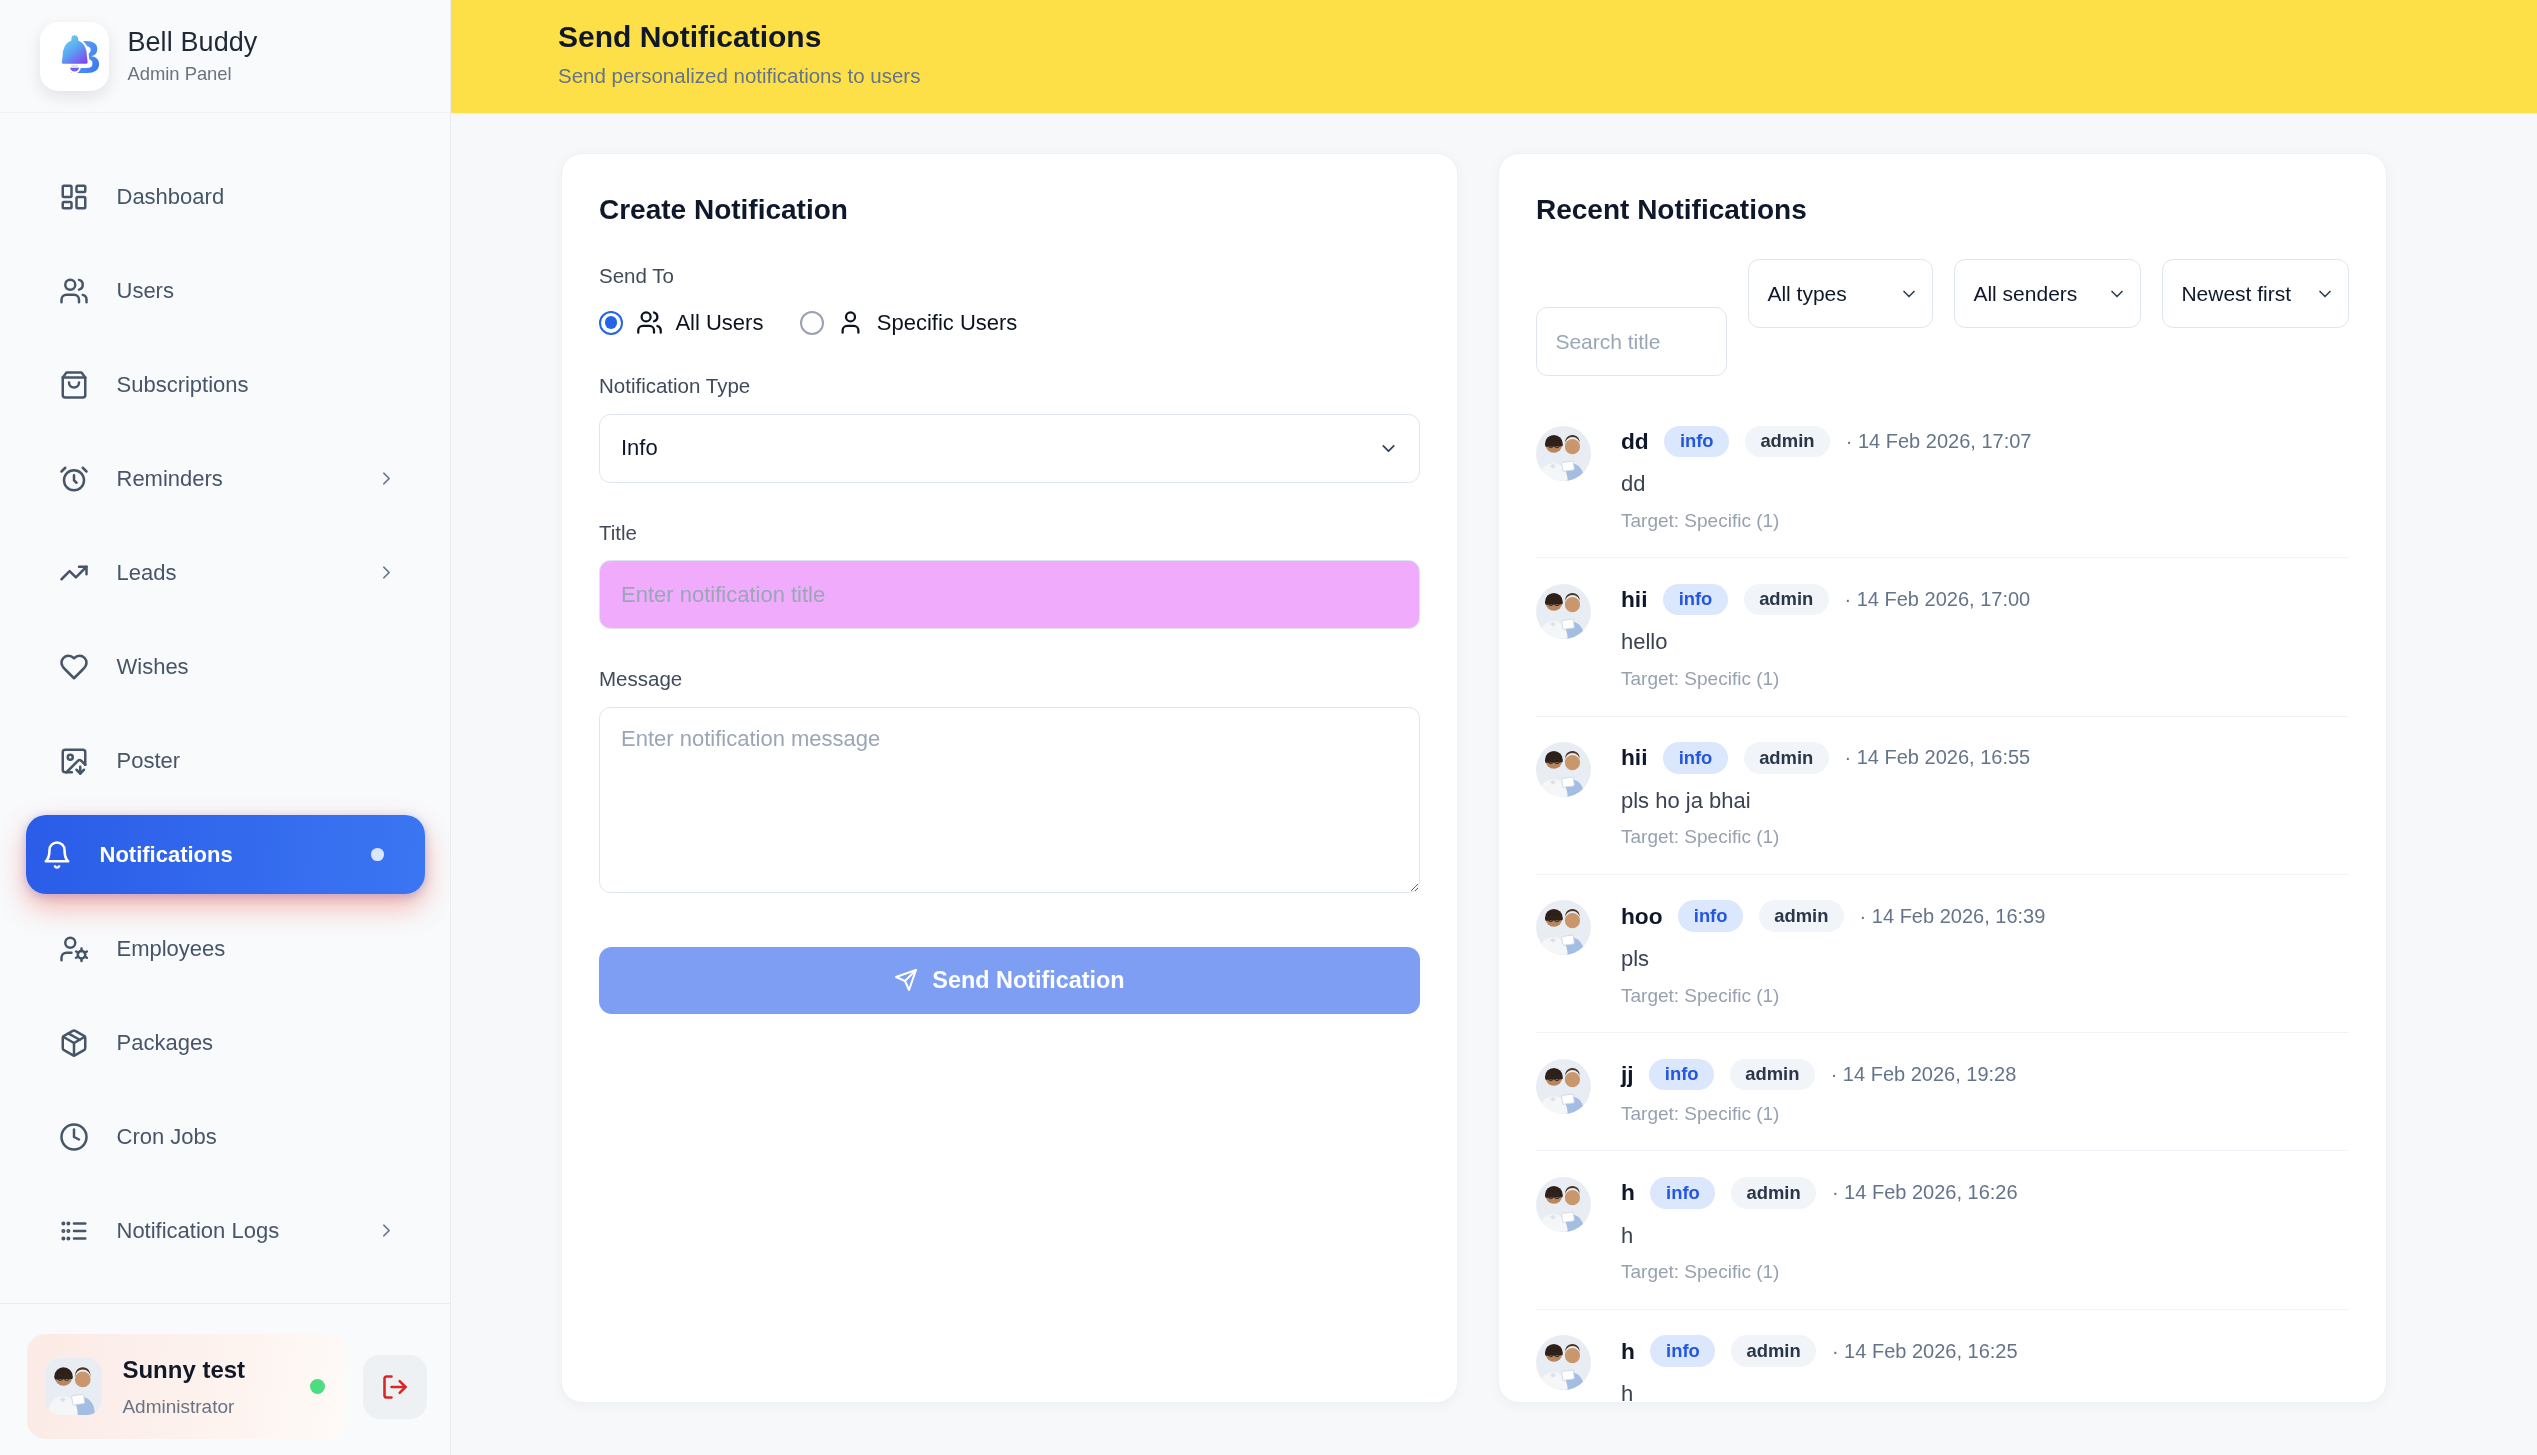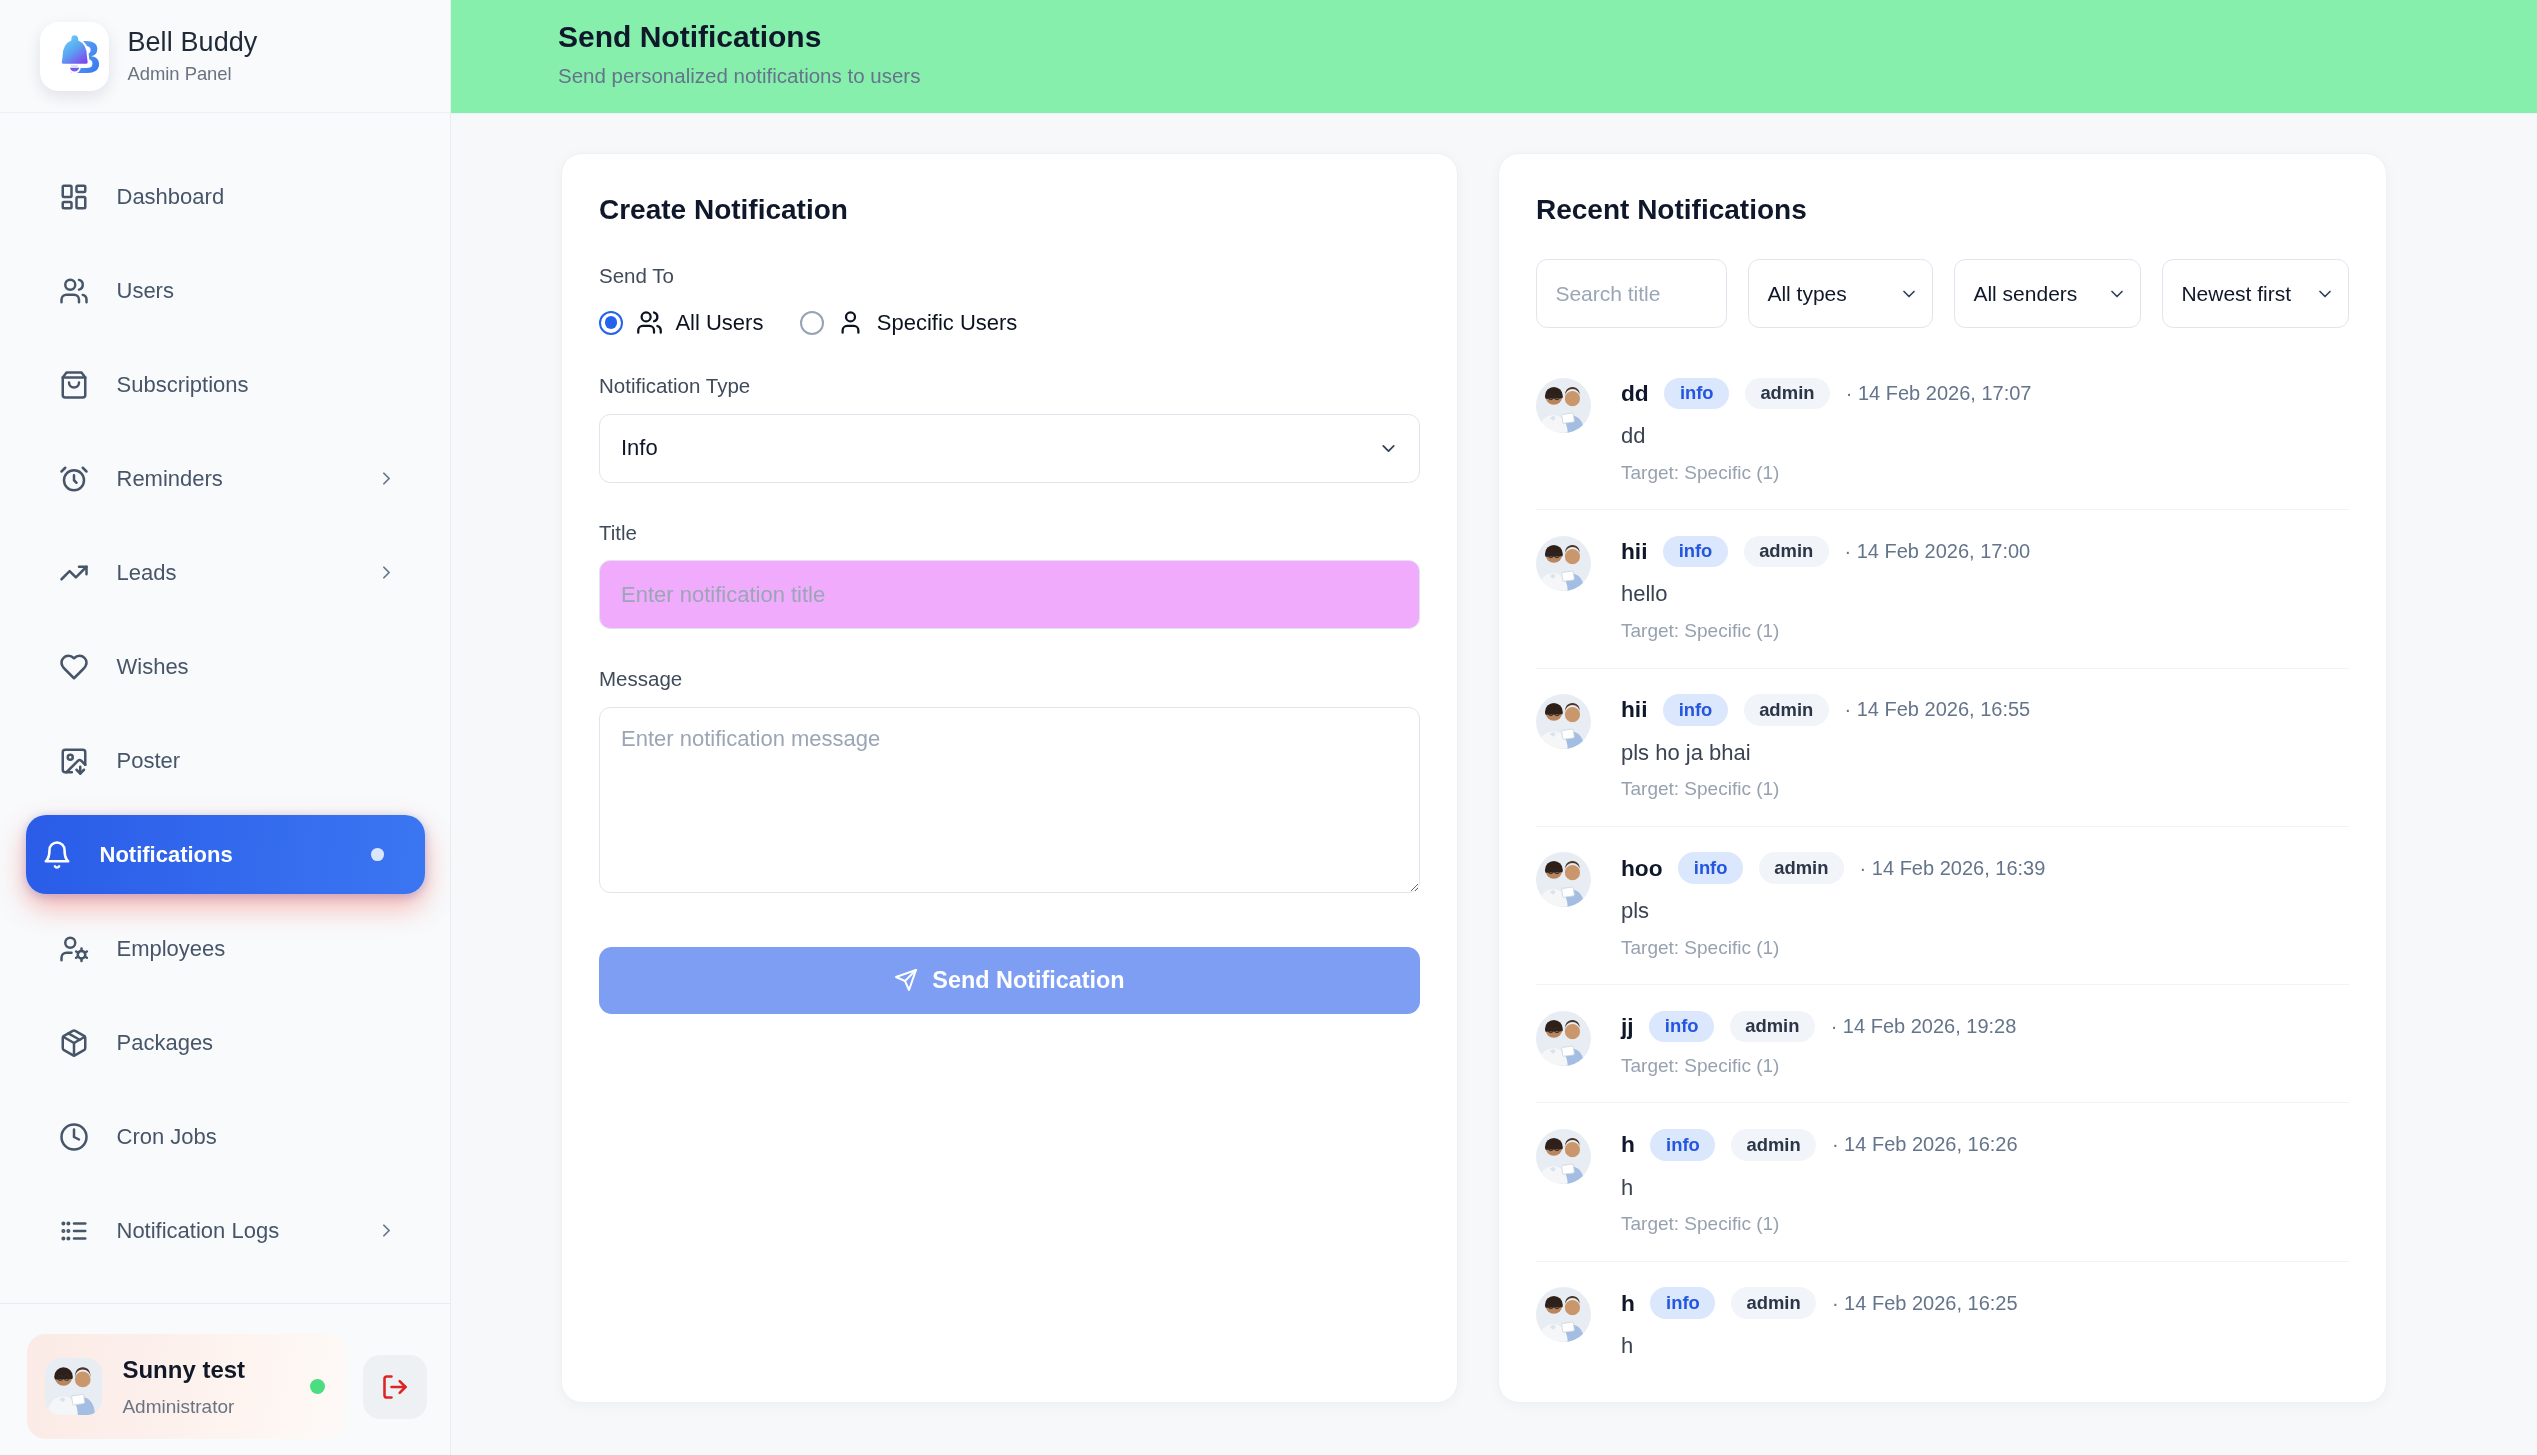--- a/index.html
+++ b/index.html
@@ -33,21 +33,21 @@
   .p-avatar svg { width:100%; height:100%; }
   .p-info { margin-left:20px; }
   .p-name { font-size:24px; font-weight:700; color:#111827; }
   .p-role { font-size:19px; color:#6b7280; margin-top:12px; }
   .p-status { width:15.6px; height:15.6px; border-radius:50%; background:#4ade80; margin-left:auto; flex:none; }
   .logout-btn { width:64px; height:64px; border-radius:17px; background:#eef1f4; border:none; margin-left:17px; display:flex; align-items:center; justify-content:center; color:#dc2626; cursor:pointer; flex:none; }
   .logout-btn svg { width:28px; height:28px; }
 
   
   .main { flex:1; display:flex; flex-direction:column; height:100%; background:#f7f8fa; }
-  .m-header { height:114px; min-height:114px; background:#86efac; border-bottom:1.4px solid #edf0f4; padding:20px 0 0 107px; }
+  .m-header { height:114px; min-height:114px; background:#fde047; border-bottom:1.4px solid #edf0f4; padding:20px 0 0 107px; }
   .m-title { font-size:30px; font-weight:800; color:#0f172a; }
   .m-sub { font-size:20.5px; color:#64748b; margin-top:10px; }
   .content { display:flex; gap:40px; padding:39px 0 0 110px; }
   .card { background:#fff; border:1.4px solid #eef1f5; border-radius:21px; box-shadow:0 2.8px 12.7px rgba(15,23,42,.04); height:1250px; overflow:hidden; padding:40px 37px; }
   .card-create { width:897px; }
   .card-recent { width:889px; }
   .card h2 { font-size:28px; font-weight:700; color:#0f172a; }
 
   
   .f-label { font-size:20.5px; font-weight:500; color:#3f4a5a; }
@@ -64,21 +64,21 @@
   .select-text { font-size:22px; color:#0f172a; flex:1; white-space:nowrap; overflow:hidden; }
   .chev-d { width:21px; height:21px; color:#334155; margin-left:10px; flex:none; }
   .tinput { width:100%; height:69px; border:1.4px solid #dfe5ed; border-radius:11.3px; padding:0 21px; font-size:22px; color:#0f172a; margin-top:15.6px; font-family:inherit; outline:none; background:#f0abfc; }
   .tarea { width:100%; height:186px; border:1.4px solid #dfe5ed; border-radius:11.3px; padding:18.4px 21px; font-size:22px; color:#0f172a; margin-top:15.6px; font-family:inherit; outline:none; resize:vertical; background:#fff; }
   ::placeholder { color:#9aa6b6; opacity:1; }
   .send-btn { width:100%; height:67px; margin-top:52px; border:none; border-radius:12.7px; background:#7d9ef3; color:#fff; font-size:23.4px; font-weight:600; font-family:inherit; display:flex; align-items:center; justify-content:center; gap:14px; cursor:pointer; }
   .send-btn svg { width:24px; height:24px; }
 
   
   .filters { display:flex; gap:21px; margin-top:33px; }
-  .search-input { width:191px; height:69px; border:1.4px solid #dfe5ed; border-radius:11.3px; padding:0 18.4px; font-size:21px; font-family:inherit; outline:none; color:#0f172a; background:#fff; }
+  .search-input { width:191px; height:69px; border:1.4px solid #dfe5ed; border-radius:11.3px; padding:0 18.4px; font-size:21px; font-family:inherit; outline:none; color:#0f172a; background:#fff;margin-top:48px; }
   .filter-select { height:69px; border:1.4px solid #dfe5ed; border-radius:11.3px; background:#fff; display:flex; align-items:center; padding:0 12.7px 0 18.4px; cursor:pointer; }
   .fs-text { font-size:21px; color:#0f172a; flex:1; white-space:nowrap; overflow:hidden; }
   .fs-chev { width:20px; height:20px; color:#334155; margin-left:5.7px; flex:none; }
   .w1 { width:188px;align-items:center; } .w2 { width:190px; } .w3 { width:190px; }
 
   .list { margin-top:24px; }
   .notif { display:flex; padding:25.5px 0; border-bottom:1.4px solid #f0f3f7; }
   .notif:last-child { border-bottom:none; }
   .n-avatar { width:55px; height:55px; border-radius:50%; overflow:hidden; flex:none; }
   .n-avatar svg { width:100%; height:100%; }

